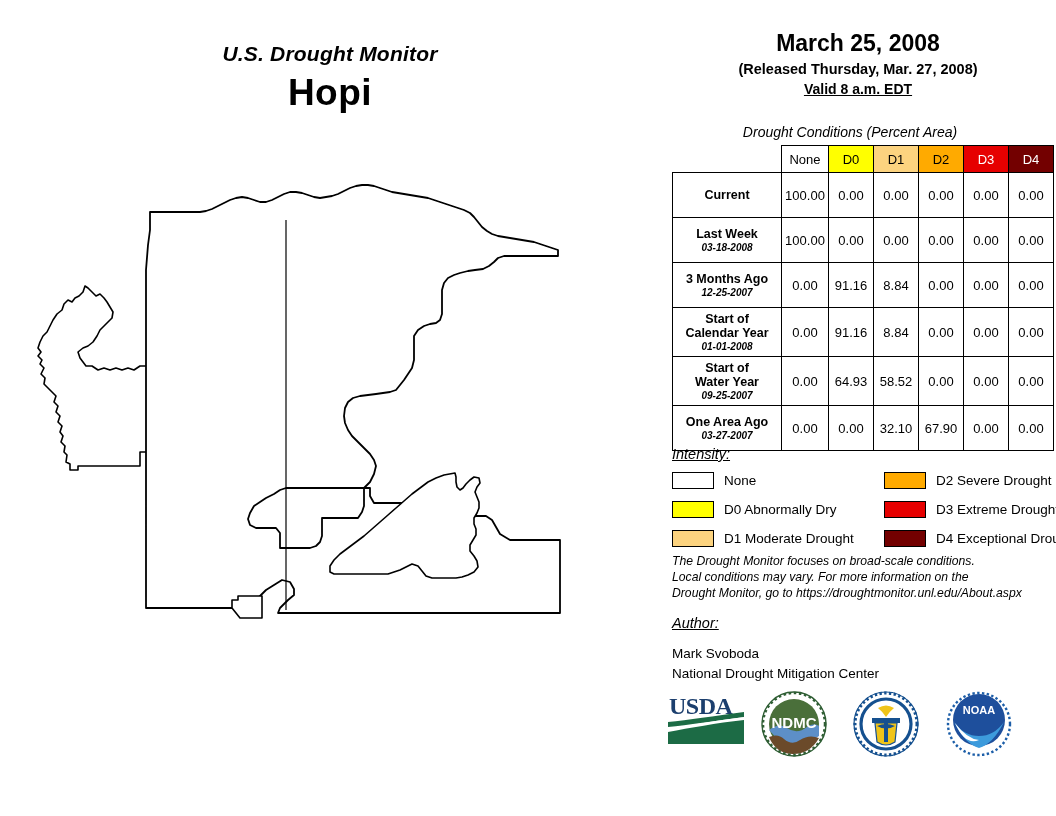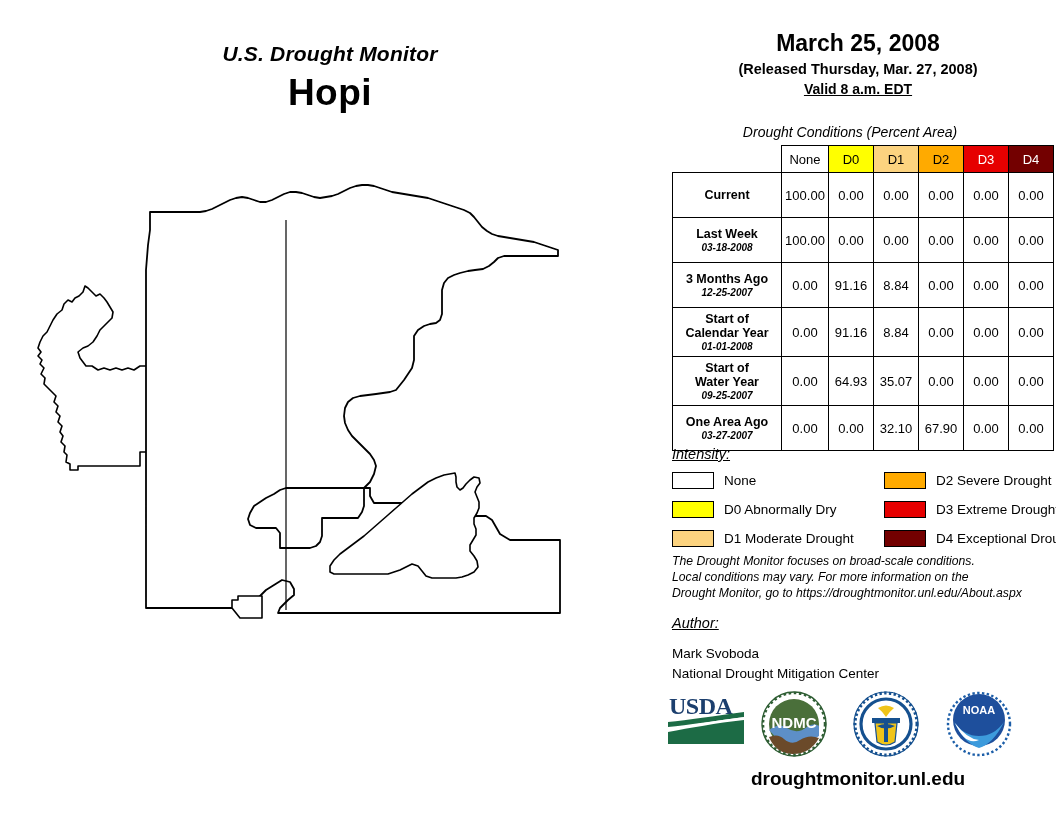--- a/index.html
+++ b/index.html
@@ -405,21 +405,21 @@
           <td class="val">0.00</td>
           <td class="val">0.00</td>
         </tr>
         <tr>
           <td class="row-label">
             <span class="lbl">Start of<br>Water Year</span>
             <span class="sub">09-25-2007</span>
           </td>
           <td class="val">0.00</td>
           <td class="val">64.93</td>
-          <td class="val">35.07</td>
+          <td class="val">58.52</td>
           <td class="val">0.00</td>
           <td class="val">0.00</td>
           <td class="val">0.00</td>
         </tr>
         <tr>
           <td class="row-label">
             <span class="lbl">One Area Ago</span>
             <span class="sub">03-27-2007</span>
           </td>
           <td class="val">0.00</td>
@@ -516,14 +516,13 @@
       <svg width="68" height="68" viewBox="0 0 68 68">
         <circle cx="34" cy="34" r="31" fill="#ffffff" stroke="#1c5ea8" stroke-width="2.4" stroke-dasharray="2.4 2.4"></circle>
         <circle cx="34" cy="30" r="26" fill="#1e4f9c"></circle>
         <path d="M9 32 q 11 22 25 26 q 14 -4 25 -26 q -10 14 -25 14 q -15 0 -25 -14 Z" fill="#3d9bdc"></path>
         <path d="M10 33 q 12 16 24 17 q -14 6 -24 -17 Z" fill="#ffffff"></path>
         <text x="34" y="24" text-anchor="middle" font-family="'Liberation Sans', sans-serif" font-size="11" font-weight="bold" fill="#ffffff">NOAA</text>
       </svg>
     </div>
   </div>
 
-  <div id="site-url">droughtmonitor.unl.edu</div>
 </div>
 
 </body></html>

